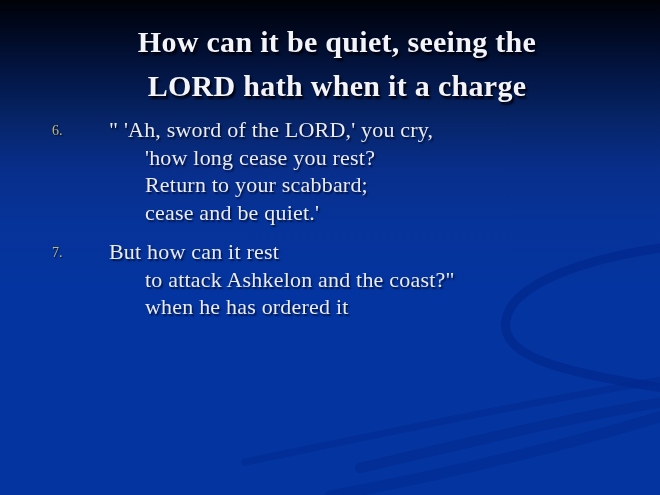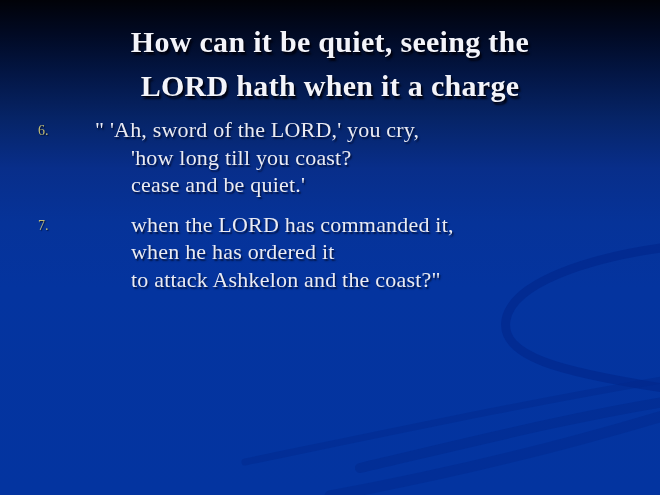--- a/index.html
+++ b/index.html
@@ -26,20 +26,21 @@
     position: absolute;
     inset: 0;
     width: 100%;
     height: 100%;
     z-index: 0;
   }
 
   .content {
     position: relative;
     z-index: 1;
+    margin-left: 14px;
   }
 
   .title {
     padding-top: 20px;
     text-align: center;
     font-size: 30px;
     font-weight: bold;
     line-height: 44px;
     color: #f3f4fa;
     text-shadow: 2px 3px 2px rgba(0, 0, 12, 0.85), 1px 1px 0 rgba(0,0,10,0.6);
@@ -98,29 +99,30 @@
       <div>How can it be quiet, seeing the</div>
       <div>LORD hath when it a charge</div>
     </div>
 
     <div class="body-block">
 
       <div class="verse-item">
         <div class="verse-num">6.</div>
         <div class="verse-lines">
           <div class="verse-line">" 'Ah, sword of the LORD,' you cry,</div>
-          <div class="verse-line indented">'how long till you coast?</div>
+          <div class="verse-line indented">'how long cease you rest?</div>
+          <div class="verse-line indented">Return to your scabbard;</div>
           <div class="verse-line indented">cease and be quiet.'</div>
         </div>
       </div>
 
       <div class="verse-item">
         <div class="verse-num">7.</div>
         <div class="verse-lines">
-          <div class="verse-line indented">when the LORD has commanded it,</div>
+          <div class="verse-line">But how can it rest</div>
+          <div class="verse-line indented">to attack Ashkelon and the coast?"</div>
           <div class="verse-line indented">when he has ordered it</div>
-          <div class="verse-line indented">to attack Ashkelon and the coast?"</div>
         </div>
       </div>
 
     </div>
   </div>
 </div>
 
 </body></html>

